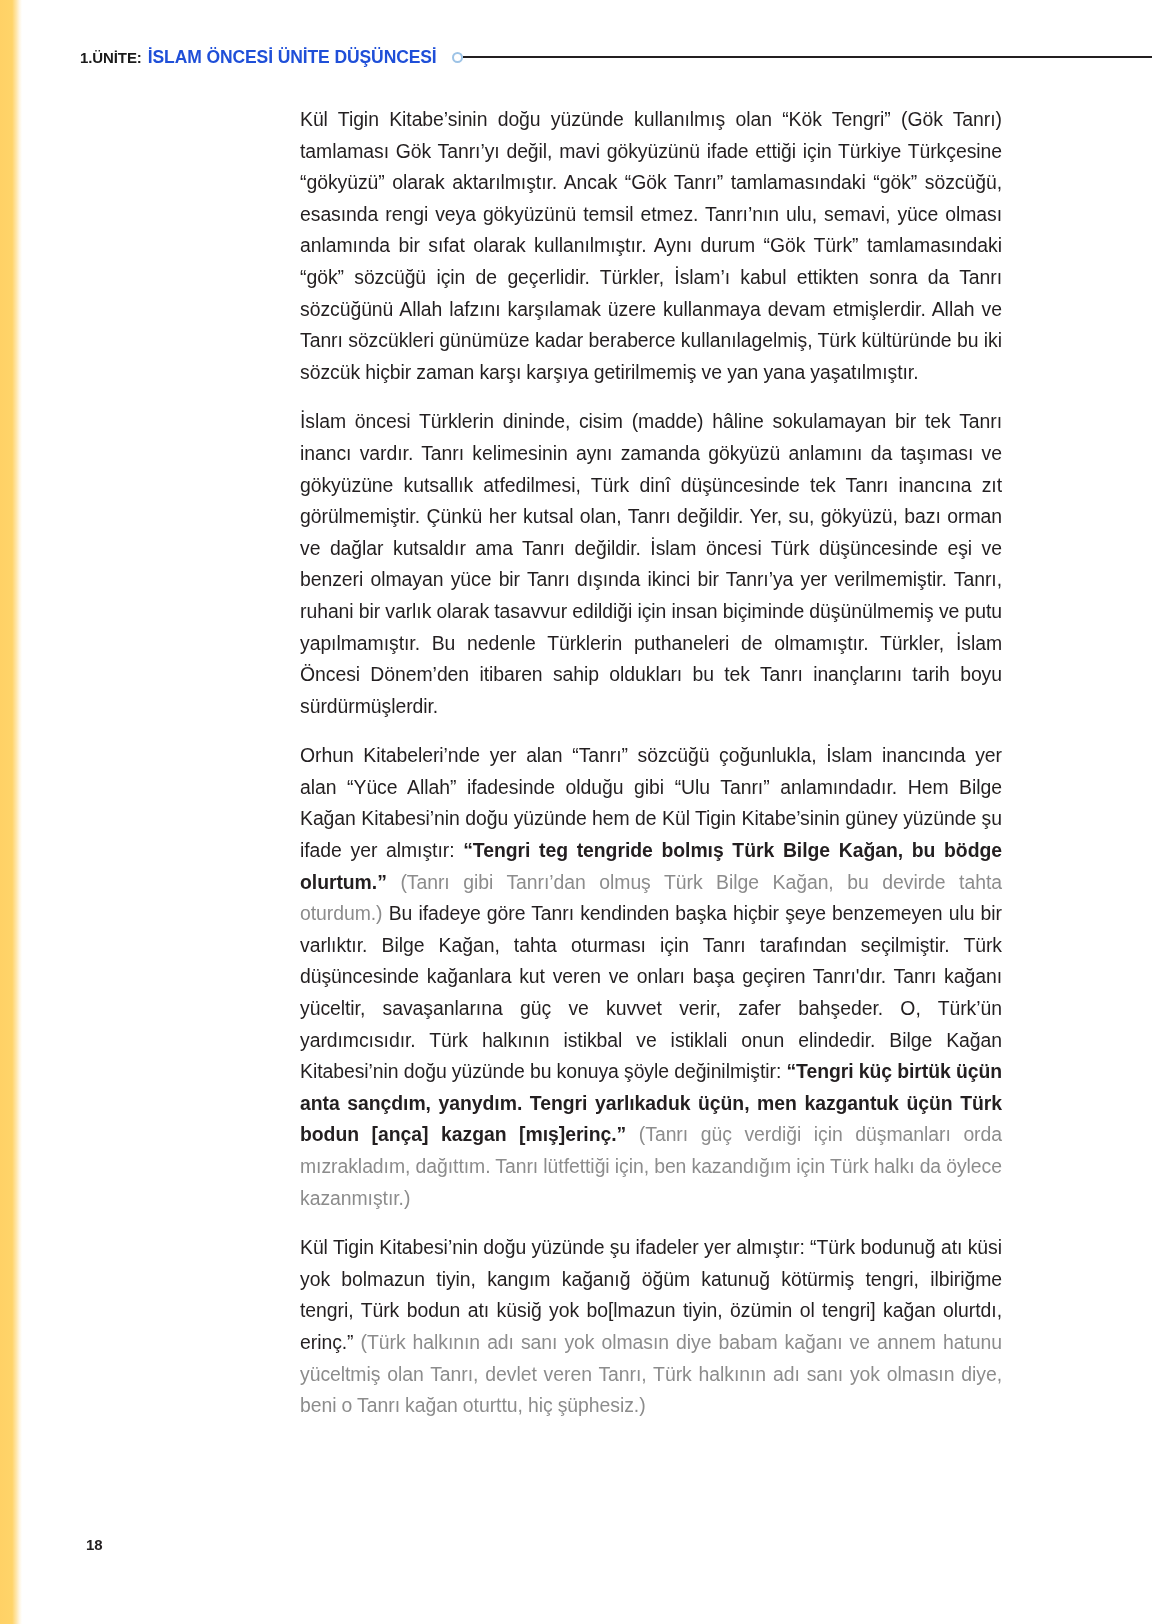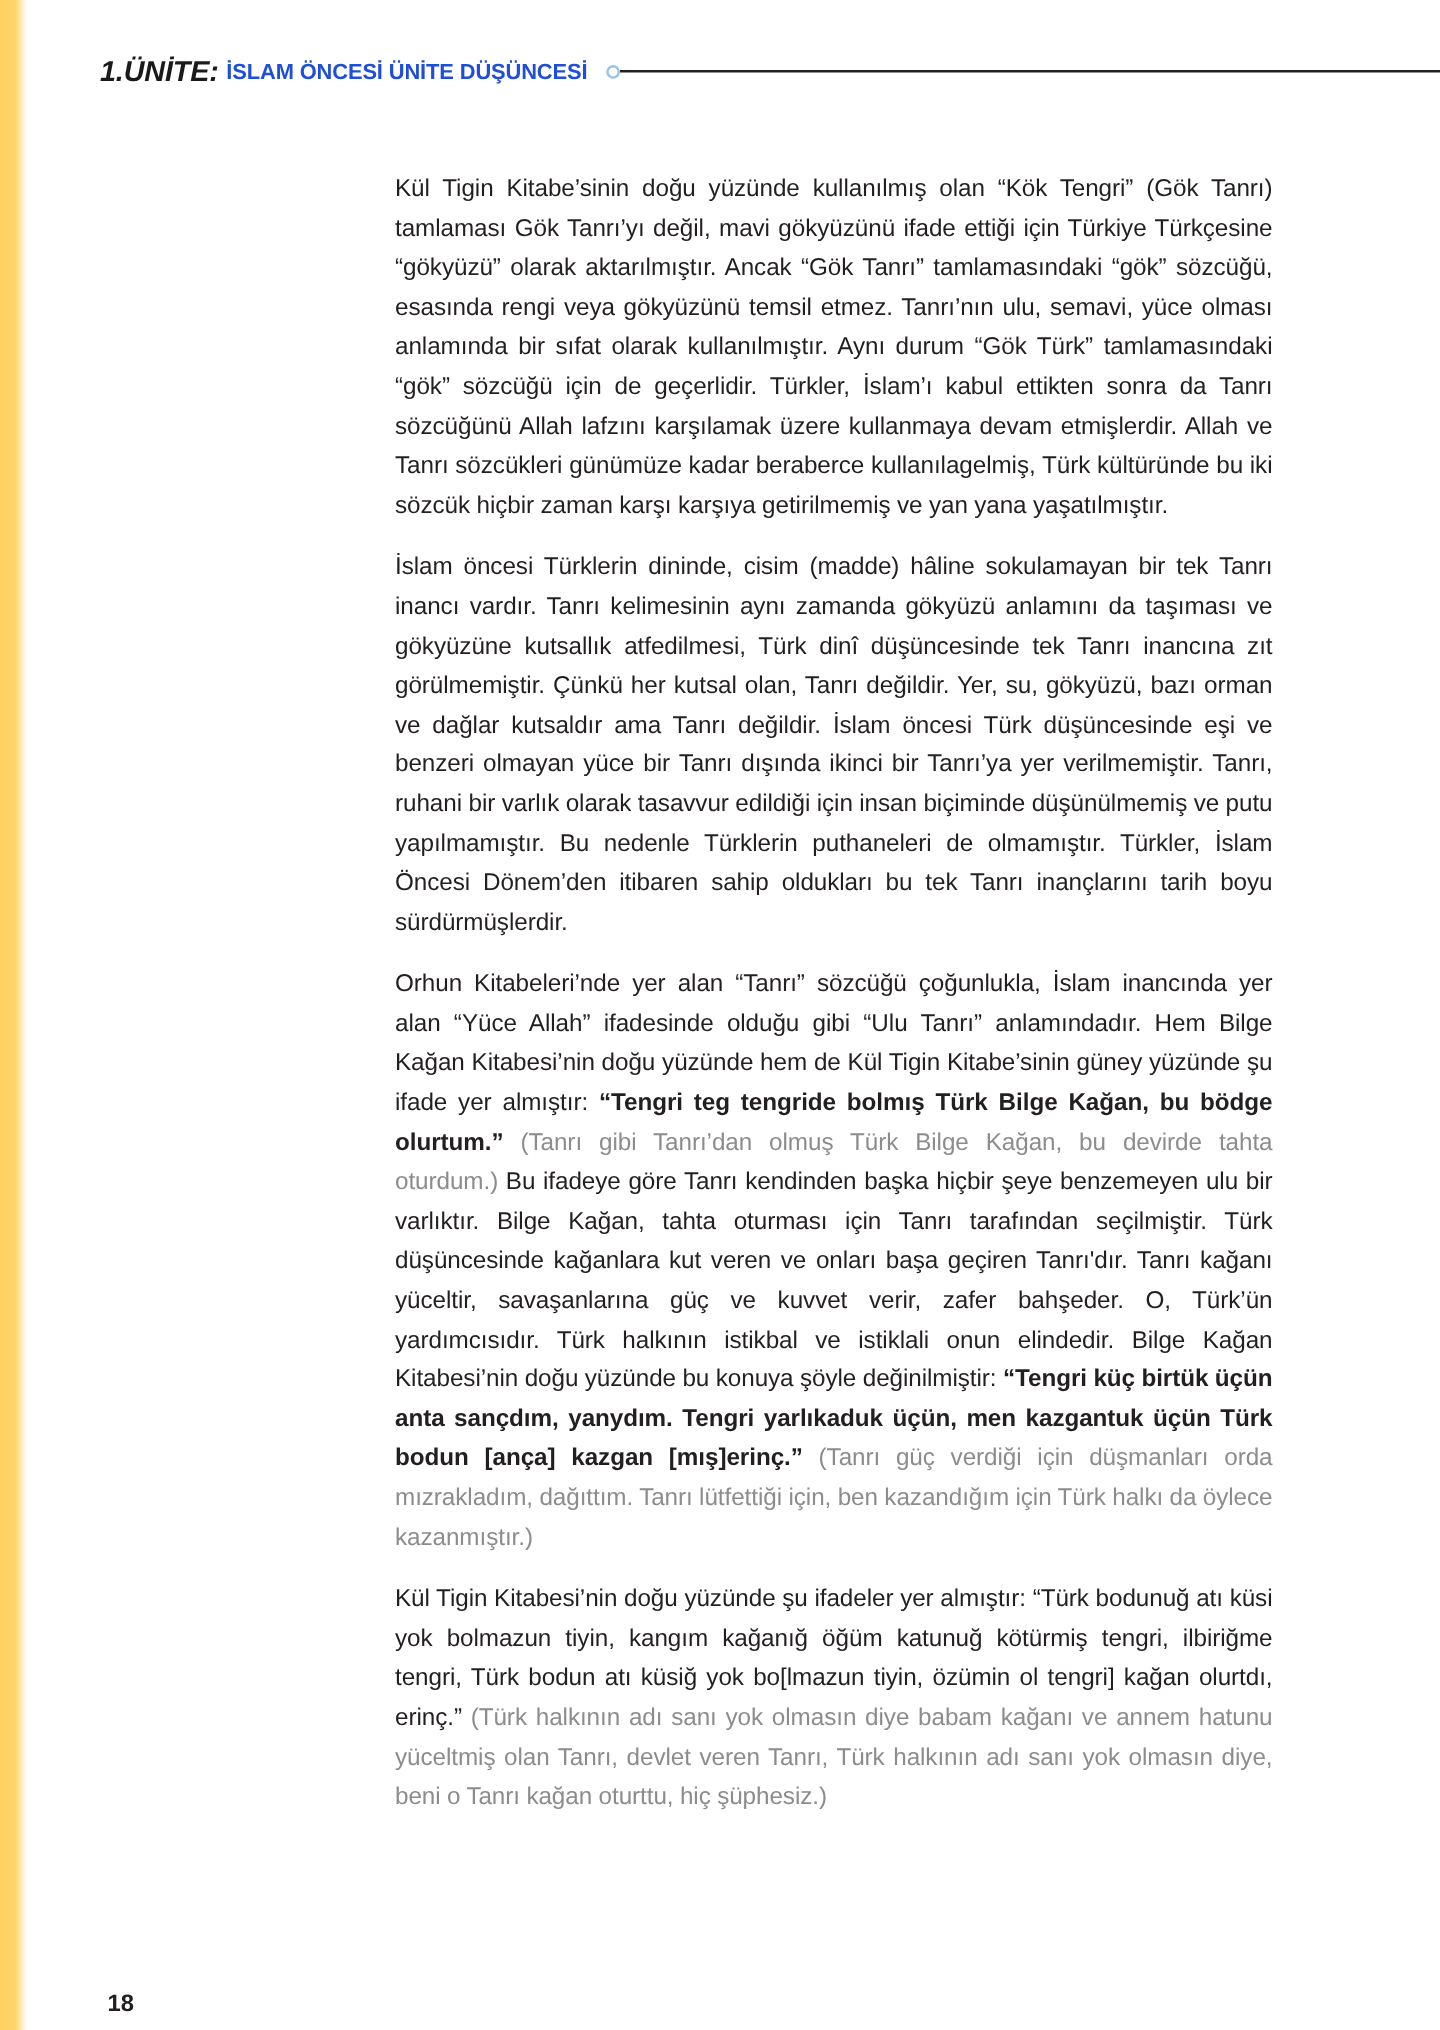--- a/index.html
+++ b/index.html
@@ -34,26 +34,25 @@
   #page-header {
     position: absolute;
     left: 80px;
     top: 40px;
     right: 0;
     height: 34px;
     display: flex;
     align-items: center;
   }
   #header-unit-number {
-    font-size: 23px;
+    font-size: 15px;
     font-weight: bold;
     color: #1a1a1a;
     letter-spacing: -0.1px;
     white-space: nowrap;
-    font-style: italic;
   }
   #header-unit-title {
     font-size: 17.5px;
     font-weight: bold;
     color: #1f4fd8;
     letter-spacing: -0.1px;
     white-space: nowrap;
     margin-left: 6px;
   }
   #header-node {
@@ -69,45 +68,44 @@
   #header-rule {
     flex: 1 1 auto;
     height: 2.5px;
     background: #231f20;
     margin-left: 0px;
   }
 
   
   #body-column {
     position: absolute;
-    left: 316px;
+    left: 300px;
     top: 104px;
     width: 702px;
-    margin-top: 32px;
   }
   .para {
     margin: 0 0 18px 0;
     font-size: 19.4px;
     line-height: 31.6px;
     color: #231f20;
     text-align: justify;
     text-justify: inter-word;
     letter-spacing: -0.05px;
     word-spacing: -0.2px;
   }
   .para:last-child { margin-bottom: 0; }
   .para b { font-weight: bold; color: #231f20; }
   .gloss { color: #8c8c8c; }
 
   
   #page-number {
     position: absolute;
     left: 86px;
-    top: 1593px;
-    font-size: 19px;
+    top: 1536px;
+    font-size: 15px;
     font-weight: bold;
     color: #231f20;
   }
 </style>
 </head>
 <body>
 
 <div id="left-spine"></div>
 
 <div id="page-header">

